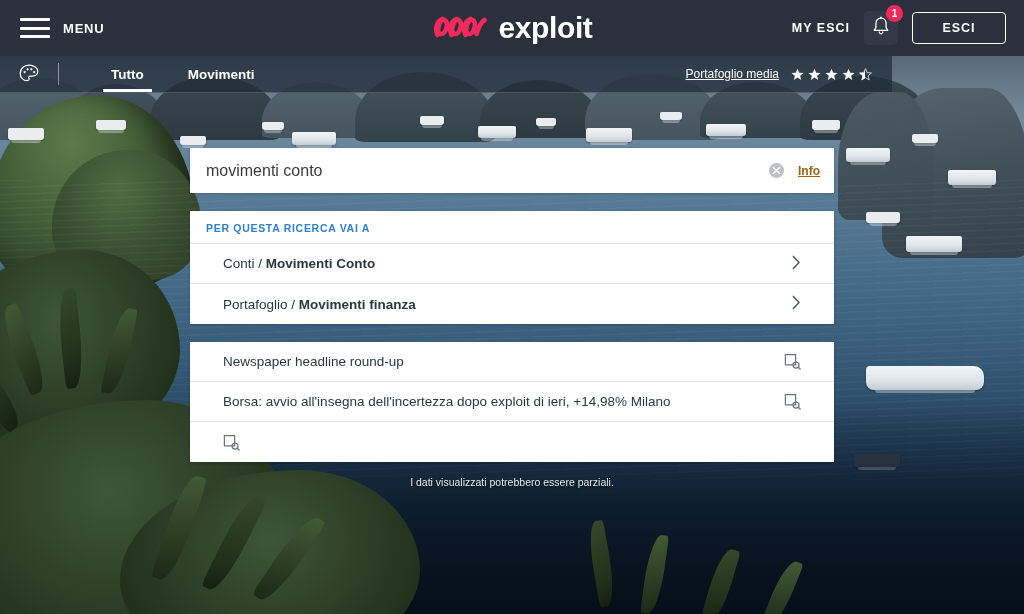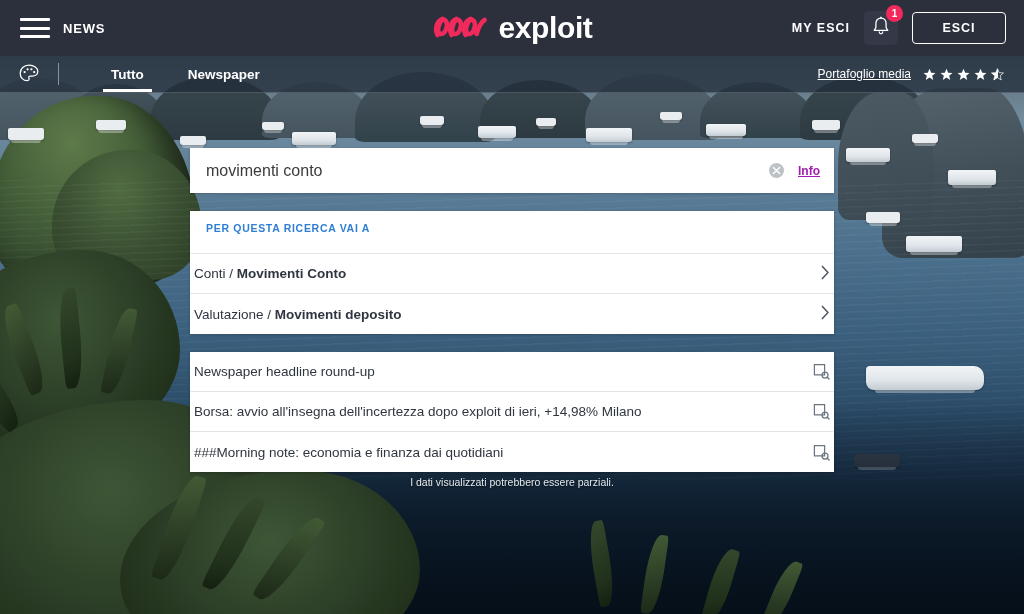--- a/index.html
+++ b/index.html
@@ -131,21 +131,21 @@
   }
   .esci-btn {
     width: 94px; height: 32px; border: 1.5px solid #fff; border-radius: 4px;
     color:#fff; font-size: 12.5px; font-weight: 700; letter-spacing: 1px;
     display:flex; align-items:center; justify-content:center; cursor:pointer;
     background: transparent;
   }
 
   
   #nav-bar {
-    position:absolute; left:0; top:56px; width:1024px; height: 37px;
+    position:absolute; left:0; top:56px; width:892px; height: 37px;
     display:flex; align-items:center;
     background: rgba(30,42,56,.72);
     border-bottom: 1px solid rgba(255,255,255,.18);
     z-index: 28;
   }
   .palette-icon { margin-left: 18px; cursor:pointer; display:flex; align-items:center; }
   .nav-sep { width:1px; height: 22px; background: rgba(255,255,255,.45); margin-left: 18px; }
   .nav-tabs { display:flex; align-items:center; gap: 0px; margin-left: 30px; height: 100%; }
   .nav-tab {
     color:#fff; font-size: 13.5px; font-weight: 600; padding: 0 22px;
@@ -173,32 +173,32 @@
   }
   #search-input-text {
     flex: 1; font-size: 16px; color: #3b3b3b; font-family:"Liberation Sans",sans-serif;
     border: none; outline: none; background: transparent;
   }
   .clear-icon {
     width: 15px; height: 15px; border-radius: 50%; background: #bdc2c6;
     display:flex; align-items:center; justify-content:center; cursor:pointer; margin-right: 14px;
   }
   .clear-icon svg { display:block; }
-  .info-link { font-size: 12px; color:#a21caf; text-decoration: underline; cursor:pointer; font-weight:600; }
+  .info-link { font-size: 12px; color:#a16207; text-decoration: underline; cursor:pointer; font-weight:600; }
 
   .result-card {
     background:#fff; margin-top: 18px; box-shadow: 0 1px 3px rgba(0,0,0,.22);
   }
   .card-header {
     font-size: 10.5px; font-weight: 700; color:#2e7fd4; letter-spacing: .7px;
-    padding: 11px 16px 19px 16px; border-bottom: 1px solid #e2e5e8;
+    padding: 11px 16px 9px 16px; border-bottom: 1px solid #e2e5e8;
   }
   .result-row {
     display:flex; align-items:center; justify-content: space-between;
-    padding: 0 4px; height: 40px; border-bottom: 1px solid #e2e5e8; cursor:pointer;
+    padding: 0 33px; height: 40px; border-bottom: 1px solid #e2e5e8; cursor:pointer;
   }
   .result-row:last-child { border-bottom: none; }
   .result-text { font-size: 13.5px; color:#2f3640; }
   .result-text b { font-weight: 700; }
   .chev { color:#4c5560; font-size: 16px; line-height: 1; font-weight: 300; }
   .news-row { height: 40px; gap: 14px; }
   .news-icon { display:flex; align-items:center; }
 
   #partial-note {
     position:absolute; left: 0; top: 476px; width: 1024px; text-align:center;
@@ -267,21 +267,21 @@
   <div class="leaf d" style="left:700px;top:546px;width:20px;height:76px;transform:rotate(16deg);"></div>
   <div class="leaf" style="left:760px;top:556px;width:18px;height:70px;transform:rotate(22deg);"></div>
 </div>
 
 <div id="top-header">
   <div class="hamburger">
     <span></span>
       <span></span>
       <span></span>
   </div>
-  <div class="menu-label">NEWS</div>
+  <div class="menu-label">MENU</div>
 
   <div class="logo-wrap">
     <span>
       <svg width="58" height="32" viewBox="0 0 58 32">
         <g fill="none" stroke="#f2295b" stroke-width="4.6" stroke-linecap="round">
           <path d="M6 25 C2 16, 8 7, 13 10 C18 13, 14 25, 9 24 C5 23, 6 14, 11 9"></path>
           <path d="M20 25 C16 16, 22 7, 27 10 C32 13, 28 25, 23 24 C19 23, 20 14, 25 9"></path>
           <path d="M34 25 C30 16, 36 7, 41 10 C46 13, 42 25, 37 24 C33 23, 34 14, 39 9"></path>
           <path d="M45 24 C47 17, 50 12, 53 10"></path>
         </g>
@@ -316,21 +316,21 @@
       <circle cx="16.2" cy="9.1" r="1.15" fill="#fff"></circle>
     </svg>
   </div>
   <div class="nav-sep"></div>
 
   <div class="nav-tabs">
     <div class="nav-tab active">
       <span>Tutto</span>
     </div>
     <div class="nav-tab">
-      <span>Newspaper</span>
+      <span>Movimenti</span>
     </div>
   </div>
 
   <div class="nav-right">
     <span class="rating-label">Portafoglio media</span>
     <span class="stars">
       <svg width="13" height="13" viewBox="0 0 20 20">
           <polygon points="10,1 12.6,7.2 19.2,7.6 14.1,11.9 15.7,18.4 10,14.8 4.3,18.4 5.9,11.9 0.8,7.6 7.4,7.2" fill="#fff"></polygon>
         </svg>
       <svg width="13" height="13" viewBox="0 0 20 20">
@@ -373,21 +373,21 @@
     <div class="result-row">
       <span class="result-text"><span>Conti / </span><b>Movimenti Conto</b></span>
       <span class="chev">
         <svg width="9" height="15" viewBox="0 0 9 15">
             <path d="M1.4 1.4 L7 7.5 L1.4 13.6" fill="none" stroke="#4c5560" stroke-width="1.5" stroke-linecap="round" stroke-linejoin="round"></path>
           </svg>
       </span>
     </div>
 
     <div class="result-row">
-      <span class="result-text"><span>Valutazione / </span><b>Movimenti deposito</b></span>
+      <span class="result-text"><span>Portafoglio / </span><b>Movimenti finanza</b></span>
       <span class="chev">
         <svg width="9" height="15" viewBox="0 0 9 15">
             <path d="M1.4 1.4 L7 7.5 L1.4 13.6" fill="none" stroke="#4c5560" stroke-width="1.5" stroke-linecap="round" stroke-linejoin="round"></path>
           </svg>
       </span>
     </div>
   </div>
 
   <div class="result-card">
 
@@ -407,21 +407,20 @@
       <span class="news-icon">
         <svg width="17" height="17" viewBox="0 0 17 17">
           <path d="M1.4 1.6 L11.6 1.6 L11.6 11.8 L1.4 11.8 Z" fill="none" stroke="#6b7680" stroke-width="1.25"></path>
           <circle cx="12" cy="12" r="3" fill="none" stroke="#6b7680" stroke-width="1.25"></circle>
           <path d="M14.2 14.2 L16.1 16.1" stroke="#6b7680" stroke-width="1.35" stroke-linecap="round"></path>
         </svg>
       </span>
     </div>
 
     <div class="result-row news-row">
-      <span class="result-text">###Morning note: economia e finanza dai quotidiani</span>
       <span class="news-icon">
         <svg width="17" height="17" viewBox="0 0 17 17">
           <path d="M1.4 1.6 L11.6 1.6 L11.6 11.8 L1.4 11.8 Z" fill="none" stroke="#6b7680" stroke-width="1.25"></path>
           <circle cx="12" cy="12" r="3" fill="none" stroke="#6b7680" stroke-width="1.25"></circle>
           <path d="M14.2 14.2 L16.1 16.1" stroke="#6b7680" stroke-width="1.35" stroke-linecap="round"></path>
         </svg>
       </span>
     </div>
   </div>
 </div>

